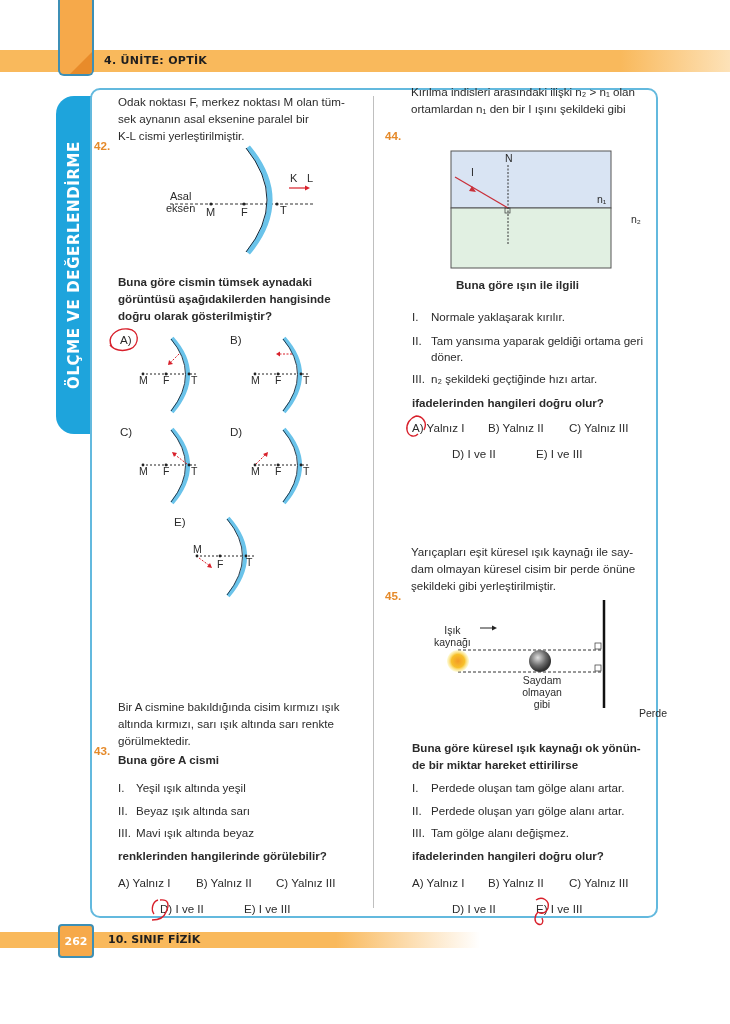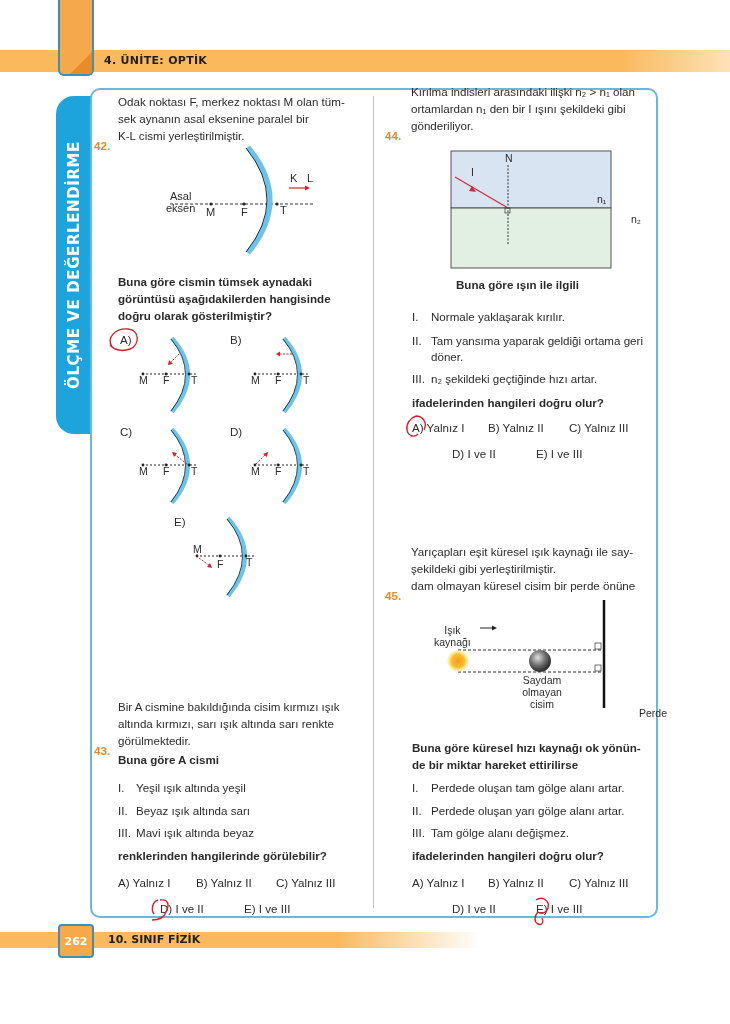--- a/index.html
+++ b/index.html
@@ -187,21 +187,20 @@
 <div class="abs opt" style="left:244px; top:902px;">E) I ve III</div>
 <svg class="abs" style="left:146px; top:896px;" width="30" height="28">
   <path class="red-mark" d="M 12 4 C 6 6, 5 14, 8 18 M 14 4 C 22 3, 24 8, 20 16 C 18 22, 12 24, 6 24"></path>
 </svg>
 
 <div class="abs" style="left:385px; top:83px; width:270px;">
   <div class="qtext" style="position:relative; padding-left:26px;">
     <span class="qnum" style="position:absolute; left:0; top:0;">44.</span>
     <div>Kırılma indisleri arasındaki ilişki n₂ &gt; n₁ olan</div>
     <div>ortamlardan n₁ den bir I ışını şekildeki gibi</div>
-    <div>gönderiliyor.</div>
   </div>
 </div>
 <svg class="abs" style="left:450px; top:150px;" width="162" height="120" viewBox="0 0 162 120">
   <rect x="1" y="1" width="160" height="57" fill="#d9e4f3" stroke="#555" stroke-width="1"></rect>
   <rect x="1" y="58" width="160" height="60" fill="#e1f0e2" stroke="#555" stroke-width="1"></rect>
   <line x1="58" y1="15" x2="58" y2="94" stroke="#333" stroke-width="1" stroke-dasharray="2,1.5"></line>
   <line x1="5" y1="27" x2="58" y2="58" stroke="#c9303a" stroke-width="1.3"></line>
   <polygon points="22,36 26,42 19,41" fill="#c9303a"></polygon>
   <rect x="55" y="58" width="5" height="5" fill="none" stroke="#333" stroke-width="0.7"></rect>
 </svg>
@@ -221,22 +220,22 @@
 <div class="abs opt" style="left:452px; top:447px;">D) I ve II</div>
 <div class="abs opt" style="left:536px; top:447px;">E) I ve III</div>
 <svg class="abs" style="left:402px; top:412px;" width="30" height="30">
   <path class="red-mark" d="M 14 4 C 8 6, 4 12, 5 18 C 6 24, 12 26, 16 22 M 14 4 C 20 4, 26 10, 22 18"></path>
 </svg>
 
 <div class="abs" style="left:385px; top:543px; width:270px;">
   <div class="qtext" style="position:relative; padding-left:26px;">
     <span class="qnum" style="position:absolute; left:0; top:0;">45.</span>
     <div>Yarıçapları eşit küresel ışık kaynağı ile say-</div>
+    <div>dam olmayan küresel cisim bir perde önüne</div>
     <div>şekildeki gibi yerleştirilmiştir.</div>
-    <div>dam olmayan küresel cisim bir perde önüne</div>
   </div>
 </div>
 <svg class="abs" style="left:440px; top:600px;" width="180" height="120" viewBox="0 0 180 120">
   <defs>
     <radialGradient id="sun" cx="50%" cy="50%" r="50%">
       <stop offset="0%" stop-color="#f39a25"></stop>
       <stop offset="60%" stop-color="#f7c02a"></stop>
       <stop offset="100%" stop-color="#fdf29a" stop-opacity="0.4"></stop>
     </radialGradient>
     <radialGradient id="ball" cx="40%" cy="35%" r="60%">
@@ -255,26 +254,26 @@
   <line x1="40" y1="28" x2="54" y2="28" stroke="#222" stroke-width="1"></line>
   <polygon points="57,28 52,25.5 52,30.5" fill="#222"></polygon>
 </svg>
 <div class="abs" style="left:434px; top:624px; font-size:10.5px; line-height:12px; text-align:center;">
   <div>Işık</div>
   <div>kaynağı</div>
 </div>
 <div class="abs" style="left:517px; top:674px; font-size:10.5px; line-height:12px; text-align:center; width:50px;">
   <div>Saydam</div>
   <div>olmayan</div>
-  <div>cisim</div>
+  <div>gibi</div>
 </div>
 <div class="abs" style="left:591px; top:707px; font-size:10.5px;padding-left:48px;">Perde</div>
 
 <div class="abs bold qtext" style="left:412px; top:739px; width:245px;">
-  <div>Buna göre küresel hızı kaynağı ok yönün-</div>
+  <div>Buna göre küresel ışık kaynağı ok yönün-</div>
   <div>de bir miktar hareket ettirilirse</div>
 </div>
 <div class="abs" style="left:412px; top:781px; font-size:11.6px;"><span style="display:inline-block;width:19px;">I.</span><span>Perdede oluşan tam gölge alanı artar.</span></div>
 <div class="abs" style="left:412px; top:804px; font-size:11.6px;"><span style="display:inline-block;width:19px;">II.</span><span>Perdede oluşan yarı gölge alanı artar.</span></div>
 <div class="abs" style="left:412px; top:826px; font-size:11.6px;"><span style="display:inline-block;width:19px;">III.</span><span>Tam gölge alanı değişmez.</span></div>
 <div class="abs bold" style="left:412px; top:849px; font-size:11.6px;">ifadelerinden hangileri doğru olur?</div>
 <div class="abs opt" style="left:412px; top:876px;">A) Yalnız I</div>
 <div class="abs opt" style="left:488px; top:876px;">B) Yalnız II</div>
 <div class="abs opt" style="left:569px; top:876px;">C) Yalnız III</div>
 <div class="abs opt" style="left:452px; top:902px;">D) I ve II</div>

